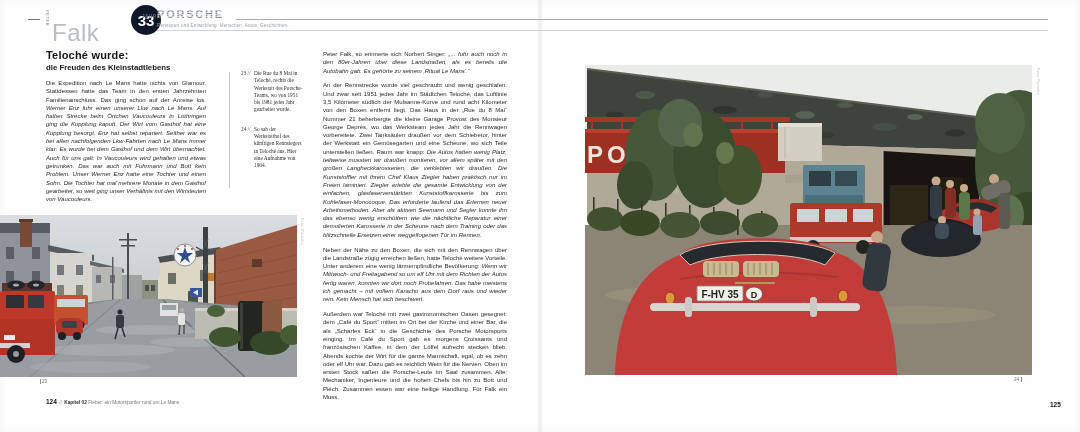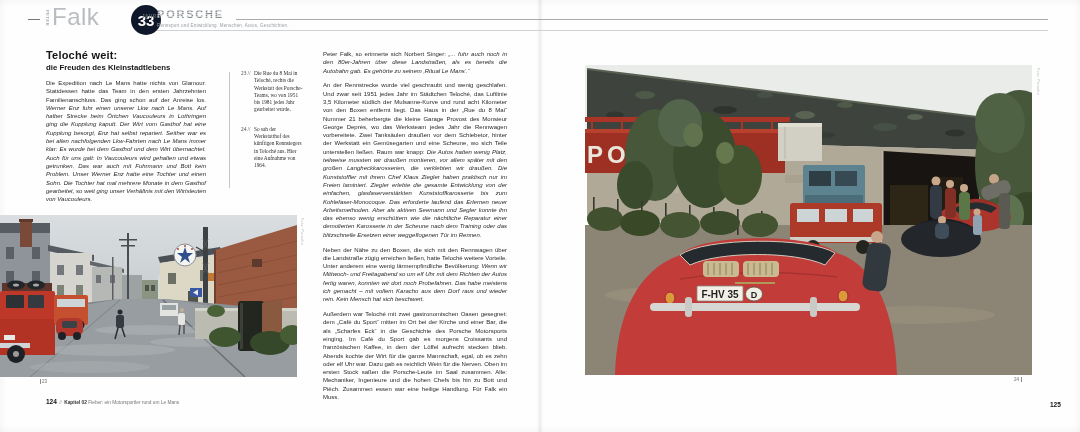--- a/index.html
+++ b/index.html
@@ -14,21 +14,21 @@
 
   
   .spread { inset: 0; background: #fefefe; box-shadow: inset 0 0 8px rgba(0,0,0,0.06); }
   .gutter { left: 537px; top: 0; width: 6px; height: 432px;
     background: linear-gradient(90deg, rgba(0,0,0,0) 0%, rgba(0,0,0,0.07) 50%, rgba(0,0,0,0) 100%); }
 
   
   .hdr-dash { left: 28px; top: 19px; width: 12px; height: 1px; background: #777; }
   .hdr-peter { left: 45px; top: 10px; font-size: 4px; color: #8b8f93; writing-mode: vertical-rl;
     letter-spacing: 0.6px; height: 20px; }
-  .hdr-falk { left: 52px; top: 3px; font-size: 24px; font-weight: 400; color: #b9bdc1; letter-spacing: 0.5px; }
+  .hdr-falk { left: 52px; top: 19px; font-size: 24px; font-weight: 400; color: #b9bdc1; letter-spacing: 0.5px; }
   .hdr-badge { left: 107px; top: 5px; width: 30px; height: 30px; border-radius: 50%;
     background: #0f172a; color: #fff; font-size: 15px; font-weight: 700;
     display: flex; align-items: center; justify-content: center; margin-left: 24px; }
   .hdr-jahre { left: 142px; top: 14px; font-size: 4.5px; color: #6a6e72; letter-spacing: 0.6px; font-weight: 700; }
   .hdr-porsche { left: 157px; top: 8px; font-size: 11px; font-weight: 700; letter-spacing: 1.8px;
     background: repeating-linear-gradient(0deg, #868e94 0 1px, #c2c8cc 1px 2px);
     -webkit-background-clip: text; background-clip: text; color: transparent; }
   .hdr-rule1 { left: 236px; top: 19px; width: 812px; height: 1px; background: #a8acb0; }
   .hdr-sub { left: 157px; top: 23px; font-size: 4.5px; color: #9aa0a4; letter-spacing: 0.2px; }
   .hdr-rule2 { left: 157px; top: 30px; width: 891px; height: 1px; background: #cfd2d4; }
@@ -80,21 +80,21 @@
     <div class="abs hdr-falk">Falk</div>
     <div class="abs hdr-badge">33</div>
     <div class="abs hdr-jahre">JAHRE</div>
     <div class="abs hdr-porsche">PORSCHE</div>
     <div class="abs hdr-rule1"></div>
     <div class="abs hdr-sub">Rennsport und Entwicklung. Menschen, Autos, Geschichten.</div>
     <div class="abs hdr-rule2"></div>
   </header>
 
   <section>
-    <h1 class="abs lp-title">Teloché weit:</h1>
+    <h1 class="abs lp-title">Teloché wurde:</h1>
     <h2 class="abs lp-subtitle">die Freuden des Kleinstadtlebens</h2>
 
     <div class="abs lp-col1 body-text"><span>Die Expedition nach Le Mans hatte nichts von Glamour. Stattdessen hatte das Team in den ersten Jahrzehnten Familienanschluss. Das ging schon auf der Anreise los. </span><span class="q">Werner Enz fuhr einen unserer Lkw nach Le Mans. Auf halber Strecke beim Örtchen Vaucouleurs in Lothringen ging die Kupplung kaputt. Der Wirt vom Gasthof hat eine Kupplung besorgt, Enz hat selbst repariert. Seither war es bei allen nachfolgenden Lkw-Fahrten nach Le Mans immer klar: Es wurde bei dem Gasthof und dem Wirt übernachtet. Auch für uns galt: In Vaucouleurs wird gehalten und etwas getrunken. Das war auch mit Fuhrmann und Bott kein Problem. Unser Werner Enz hatte eine Tochter und einen Sohn. Die Tochter hat mal mehrere Monate in dem Gasthof gearbeitet, so weit ging unser Verhältnis mit den Wirtsleuten von Vaucouleurs.</span>
     </div>
 
     <div class="abs lp-vrule"></div>
 
     <aside class="abs lp-notes">
       <div class="note">
         <span class="note-num">23 //</span>

